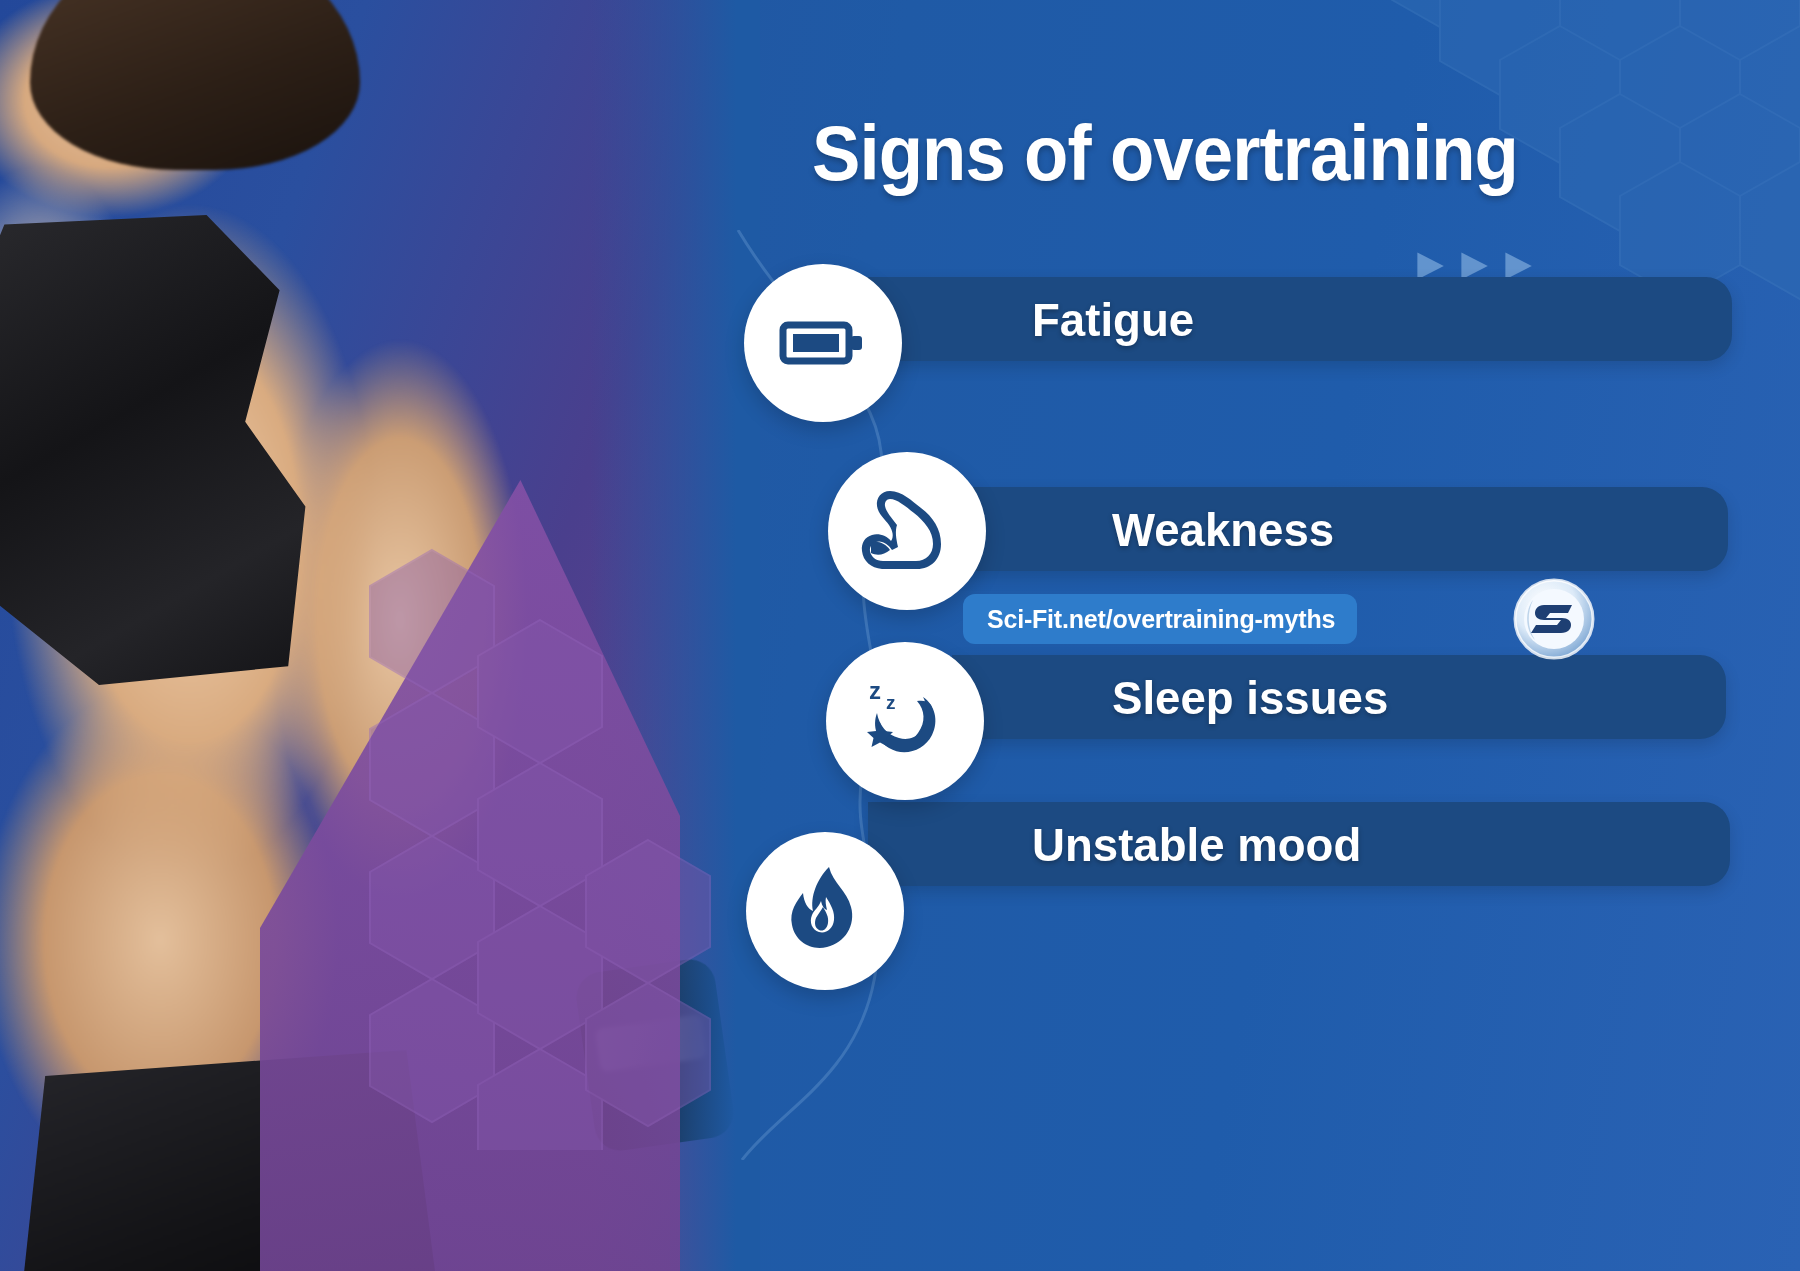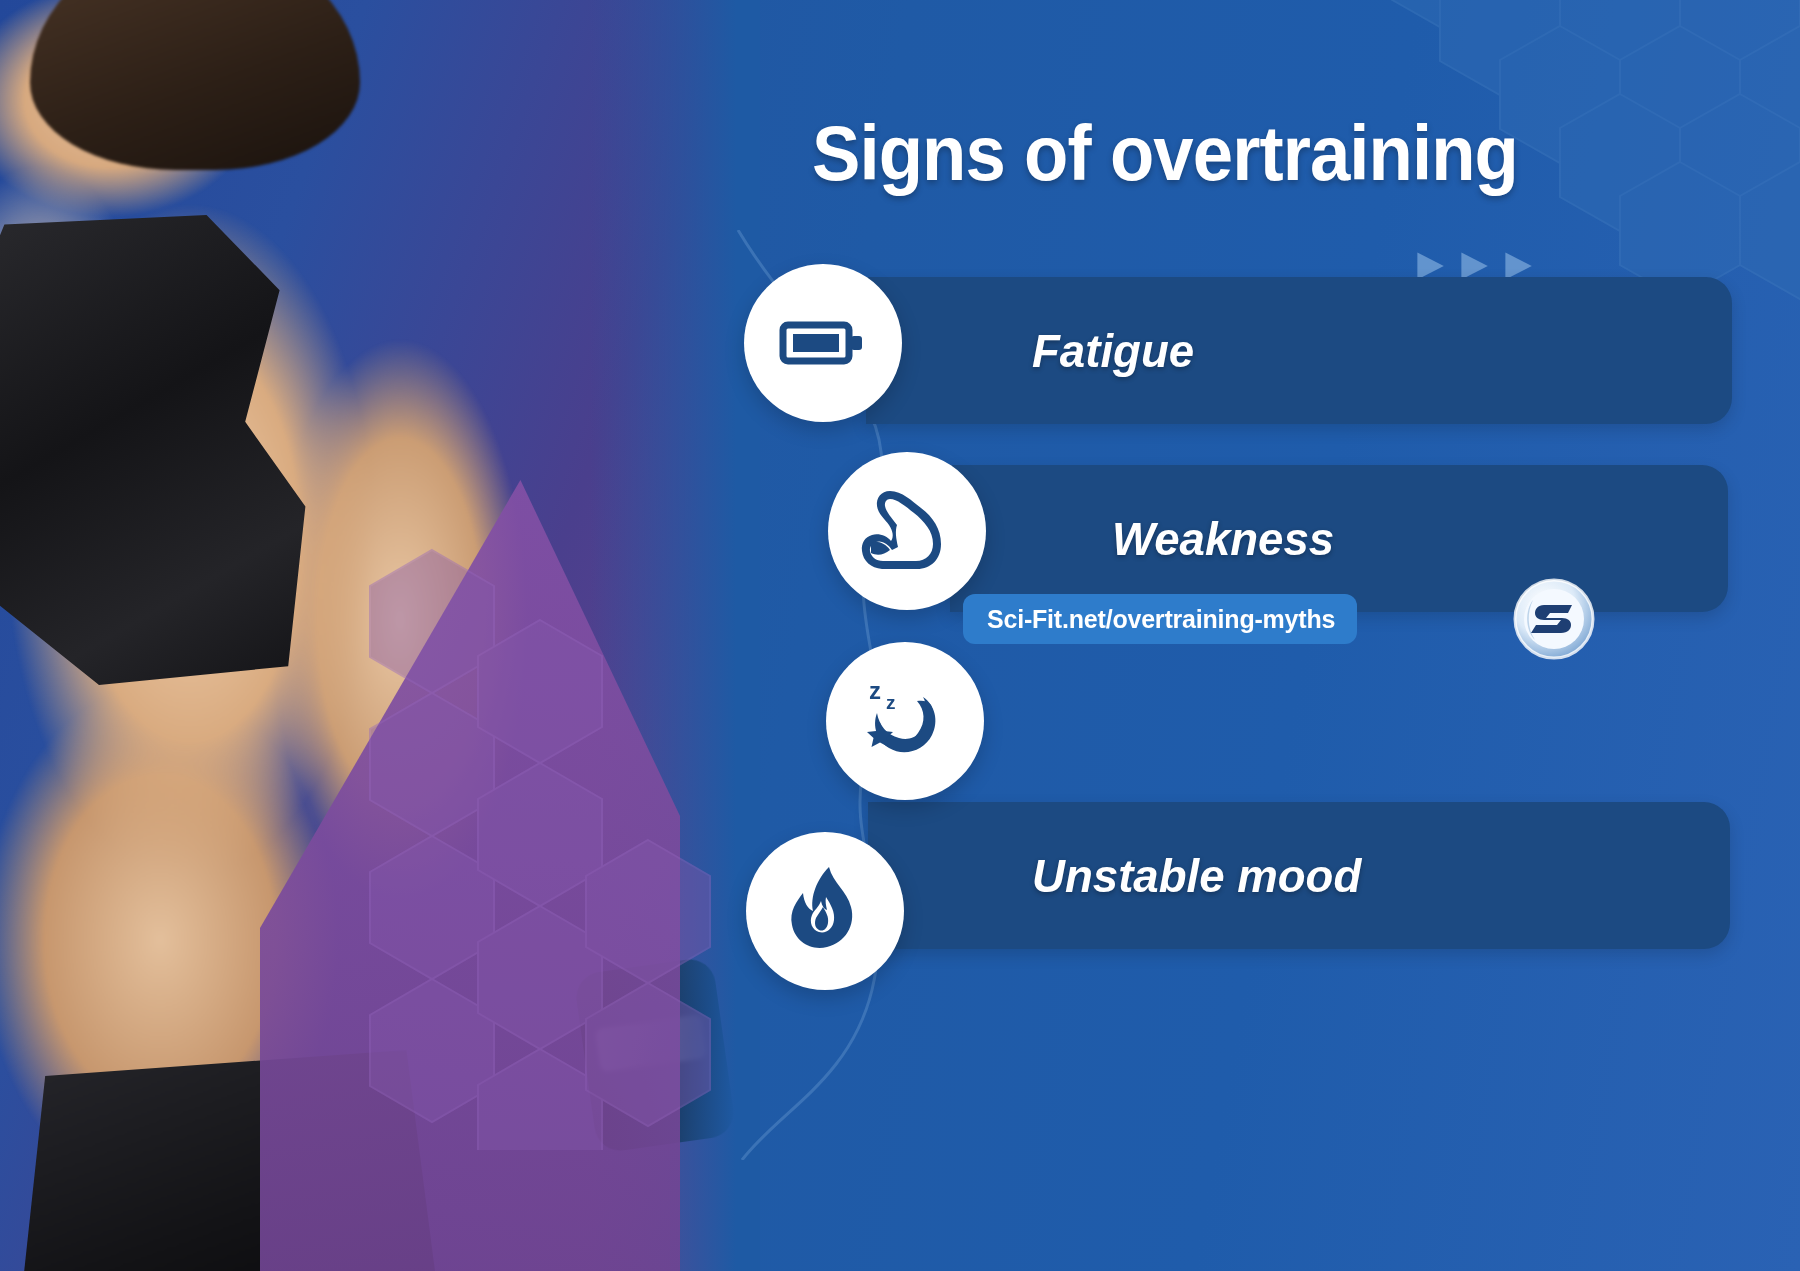--- a/index.html
+++ b/index.html
@@ -101,26 +101,25 @@
     border-radius:5px;
     opacity:.85;
   }
 
   
   .connector{position:absolute;left:700px;top:230px;width:420px;height:930px;pointer-events:none;}
 
   
   .row{position:absolute;display:flex;align-items:center;}
   .card{
-    height:147px;
+    height:84px;
     background:#1c4a82;
     border-radius:0 26px 26px 0;
     display:flex;align-items:center;
     box-shadow:0 6px 16px rgba(0,0,0,.14);
-    font-style:italic;
   }
   .card .label{
     color:#ffffff;font-size:47px;font-weight:bold;
     white-space:nowrap;
     text-shadow:0 2px 5px rgba(0,0,0,.30);
     transform:scaleX(.97);transform-origin:left center;
   }
   .bubble{
     position:absolute;
     width:158px;height:158px;border-radius:50%;
@@ -129,21 +128,21 @@
     box-shadow:0 8px 20px rgba(0,0,0,.18);
     z-index:3;
   }
   .bubble svg{display:block;}
 
   
   #row-fatigue{left:866px;top:277px;}
   #row-fatigue .card{width:700px;padding-left:166px;}
   #bub-fatigue{left:744px;top:264px;}
 
-  #row-weakness{left:950px;top:465px;}
+  #row-weakness{left:950px;top:487px;}
   #row-weakness .card{width:616px;padding-left:162px;}
   #bub-weakness{left:828px;top:452px;}
 
   #row-sleep{left:952px;top:655px;}
   #row-sleep .card{width:614px;padding-left:160px;}
   #bub-sleep{left:826px;top:642px;}
 
   #row-mood{left:868px;top:802px;}
   #row-mood .card{width:698px;padding-left:164px;}
   #bub-mood{left:746px;top:832px;}
@@ -280,20 +279,25 @@
       </radialGradient>
     </defs>
     <circle cx="41" cy="41" r="39" fill="url(#lg)"></circle>
     <circle cx="41" cy="41" r="39" fill="none" stroke="#ffffff" stroke-width="3" opacity=".8"></circle>
     <circle cx="41" cy="41" r="30" fill="#f4f9ff"></circle>
     <path d="M20 22 C12 32 12 52 22 62 C14 50 14 34 20 22 Z" fill="#b7cfe8" opacity=".9"></path>
     <path fill="#1e3f73" d="M59 27 H31 C25 27 22 31 22 35 C22 39 25 42 31 42 H48 L44 47 H23 L18 55 H48
       C55 55 58 51 58 47 C58 43 55 40 49 40 H33 L37 35 H55 Z"></path>
   </svg>
 
+  <div class="row" id="row-sleep">
+    <div class="card">
+      <span class="label">Sleep issues</span>
+    </div>
+  </div>
   <div class="bubble" id="bub-sleep">
     <svg width="104" height="104" viewBox="0 0 104 104">
       <path fill="#1c4a82" d="M78 36 C82 46 81 58 74 67 C63 82 42 84 30 73
         C42 79 57 75 65 64 C73 53 72 41 64 32 C70 31 75 32 78 36 Z"></path>
       <path fill="#1c4a82" d="M70 28 C82 36 86 52 79 66 C71 82 51 88 36 79
         C24 72 19 57 24 44 C26 56 34 66 46 69 C60 73 73 63 74 49 C74 41 73 33 70 28 Z"></path>
       <text x="16" y="30" font-family="Liberation Sans, sans-serif" font-size="24" font-weight="bold" fill="#1c4a82">z</text>
       <text x="33" y="40" font-family="Liberation Sans, sans-serif" font-size="19" font-weight="bold" fill="#1c4a82">z</text>
       <path fill="#1c4a82" d="M27 54 L31 62 L40 63 L33.5 69 L35.5 78 L27 73.5 L18.5 78 L20.5 69 L14 63 L23 62 Z"></path>
     </svg>

